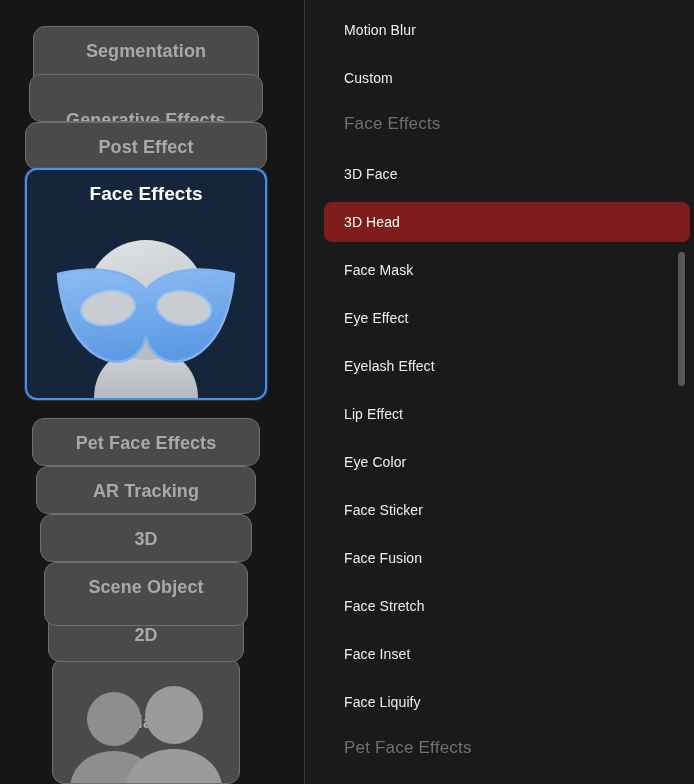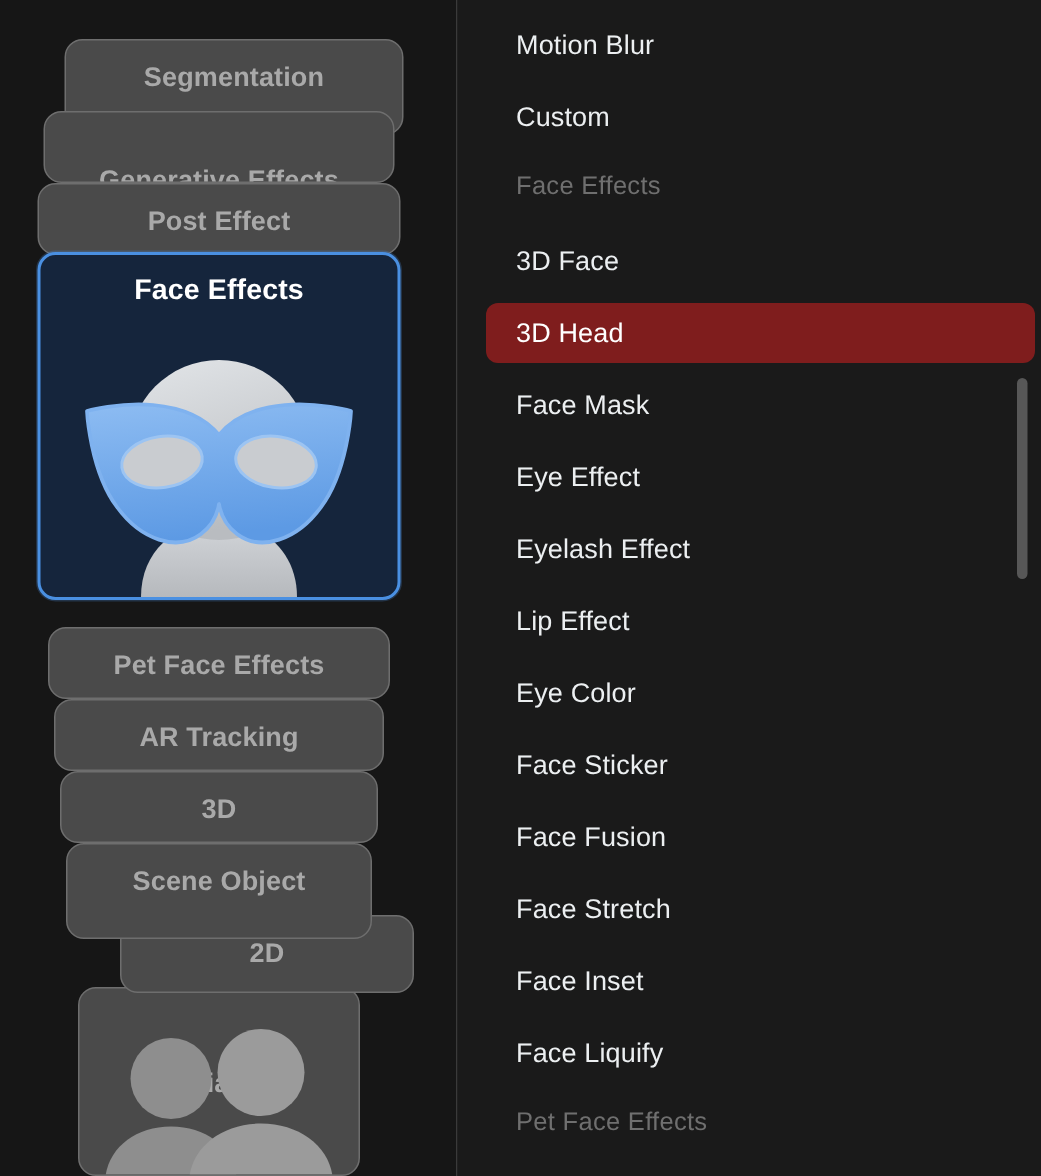--- a/index.html
+++ b/index.html
@@ -61,21 +61,21 @@
     position:absolute;
     left:19px;
     width:366px;
     height:40px;
     display:flex;
     align-items:center;
     border-radius:8px;
     padding-left:20px;
   }
   .list-row .row-label {
-    font-size:18px;
+    font-size:14px;
     color:#eceff1;
     letter-spacing:0.1px;
     white-space:nowrap;
   }
   .list-row.selected { background:#7f1d1d; }
   .list-row.selected .row-label { color:#ffffff; }
 
   .group-header {
     position:absolute;
     left:39px;
@@ -93,21 +93,21 @@
   
   #scrollbar-track { position:absolute; right:4px; top:0; width:10px; height:784px; background:transparent; }
   #scrollbar-thumb { position:absolute; right:5px; width:7px; background:#575757; border-radius:4px; }
 </style>
 </head>
 <body>
 
 <div id="root">
 
   <div id="sidebar">
-      <div class="cat-card" style="width: 226px; height: 64px; top: 26px; left: 43px; z-index: 10;">
+      <div class="cat-card" style="width: 226px; height: 64px; top: 26px; left: 33px; z-index: 10;">
         <span class="cat-label" style="position: absolute; left: 0px; top: 15px;">Segmentation</span>
       </div>
       <div class="cat-card" style="width: 234px; height: 48px; top: 74px; left: 29px; z-index: 11;">
         <span class="cat-label" style="position: absolute; left: 0px; top: 15px; margin-top: 21px;">Generative Effects</span>
       </div>
       <div class="cat-card" style="width: 242px; height: 48px; top: 122px; left: 25px; z-index: 12;">
         <span class="cat-label" style="position: absolute; left: 0px; top: 15px;">Post Effect</span>
       </div>
       <div class="cat-card selected" style="width: 242px; height: 232px; top: 168px; left: 25px; z-index: 50;">
         <span class="cat-label" style="position: absolute; left: 0px; top: 14px;">Face Effects</span>
@@ -146,21 +146,21 @@
       </div>
       <div class="cat-card" style="width: 220px; height: 48px; top: 466px; left: 36px; z-index: 25;">
         <span class="cat-label" style="position: absolute; left: 0px; top: 15px;">AR Tracking</span>
       </div>
       <div class="cat-card" style="width: 212px; height: 48px; top: 514px; left: 40px; z-index: 24;">
         <span class="cat-label" style="position: absolute; left: 0px; top: 15px;">3D</span>
       </div>
       <div class="cat-card" style="width: 204px; height: 64px; top: 562px; left: 44px; z-index: 23;">
         <span class="cat-label" style="position: absolute; left: 0px; top: 15px;">Scene Object</span>
       </div>
-      <div class="cat-card" style="width: 196px; height: 52px; top: 610px; left: 48px; z-index: 22; margin-left: 32px;">
+      <div class="cat-card" style="width: 196px; height: 52px; top: 610px; left: 48px; z-index: 22;">
         <span class="cat-label" style="position: absolute; left: 0px; top: 15px;">2D</span>
       </div>
       <div class="cat-card" style="width: 188px; height: 126px; top: 658px; left: 52px; z-index: 21;">
         <span class="cat-label" style="position: absolute; left: 0px; top: 54px;">Social Kit</span>
         <div class="social-art">
   <svg width="180" height="110" viewBox="0 0 180 110">
     <g fill="#8e8e8e">
       <circle cx="58" cy="40" r="27"></circle>
       <path d="M14 110 C14 88 33 72 58 72 C83 72 102 88 102 110 Z"></path>
     </g>

